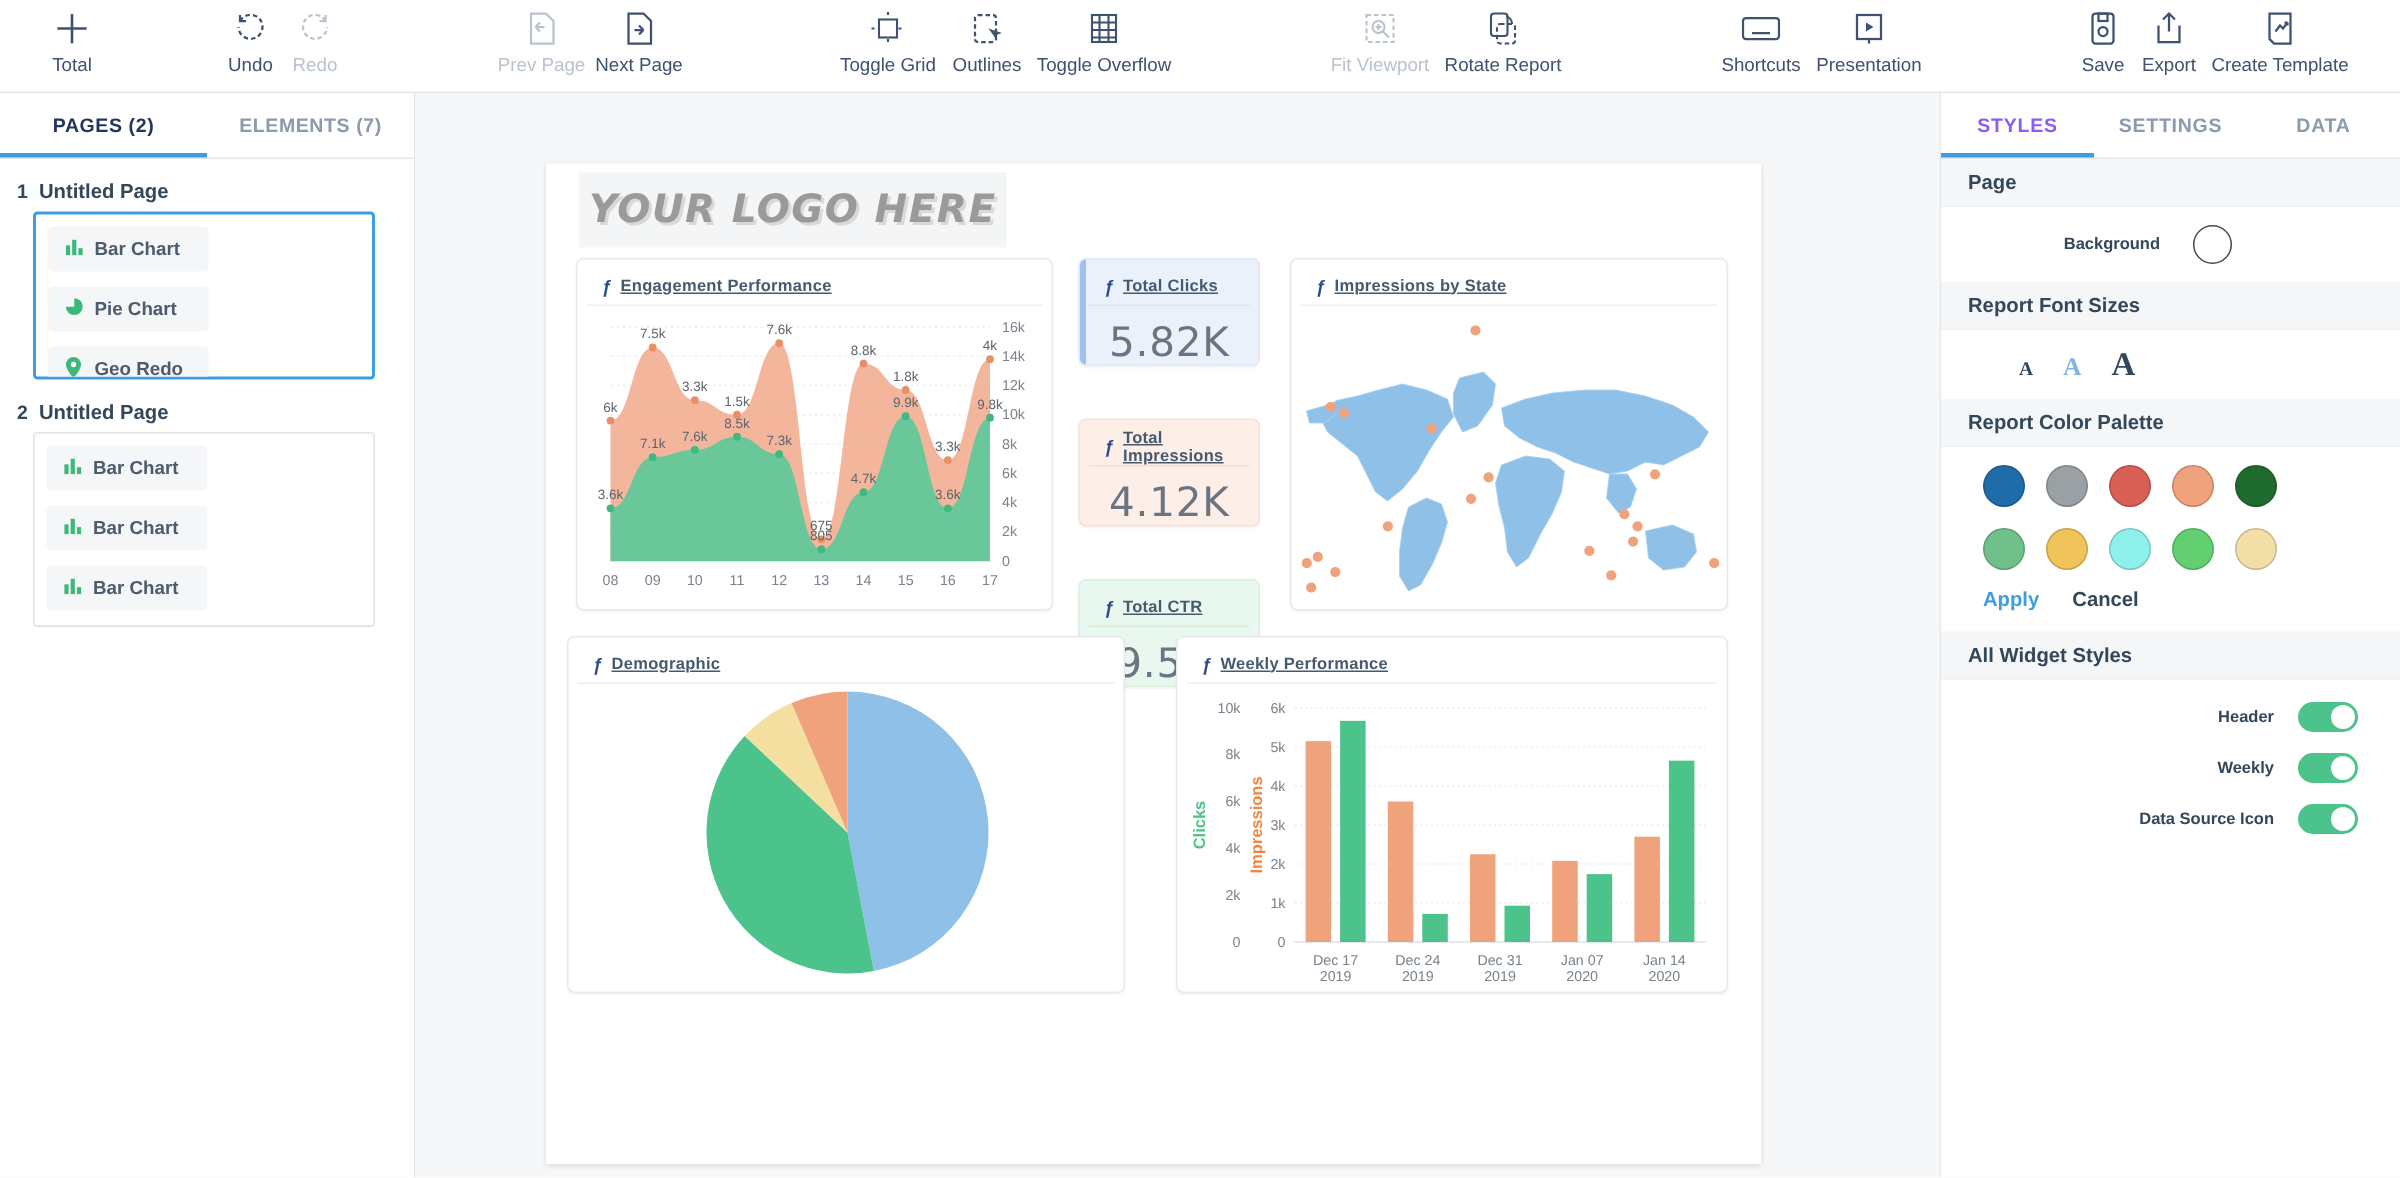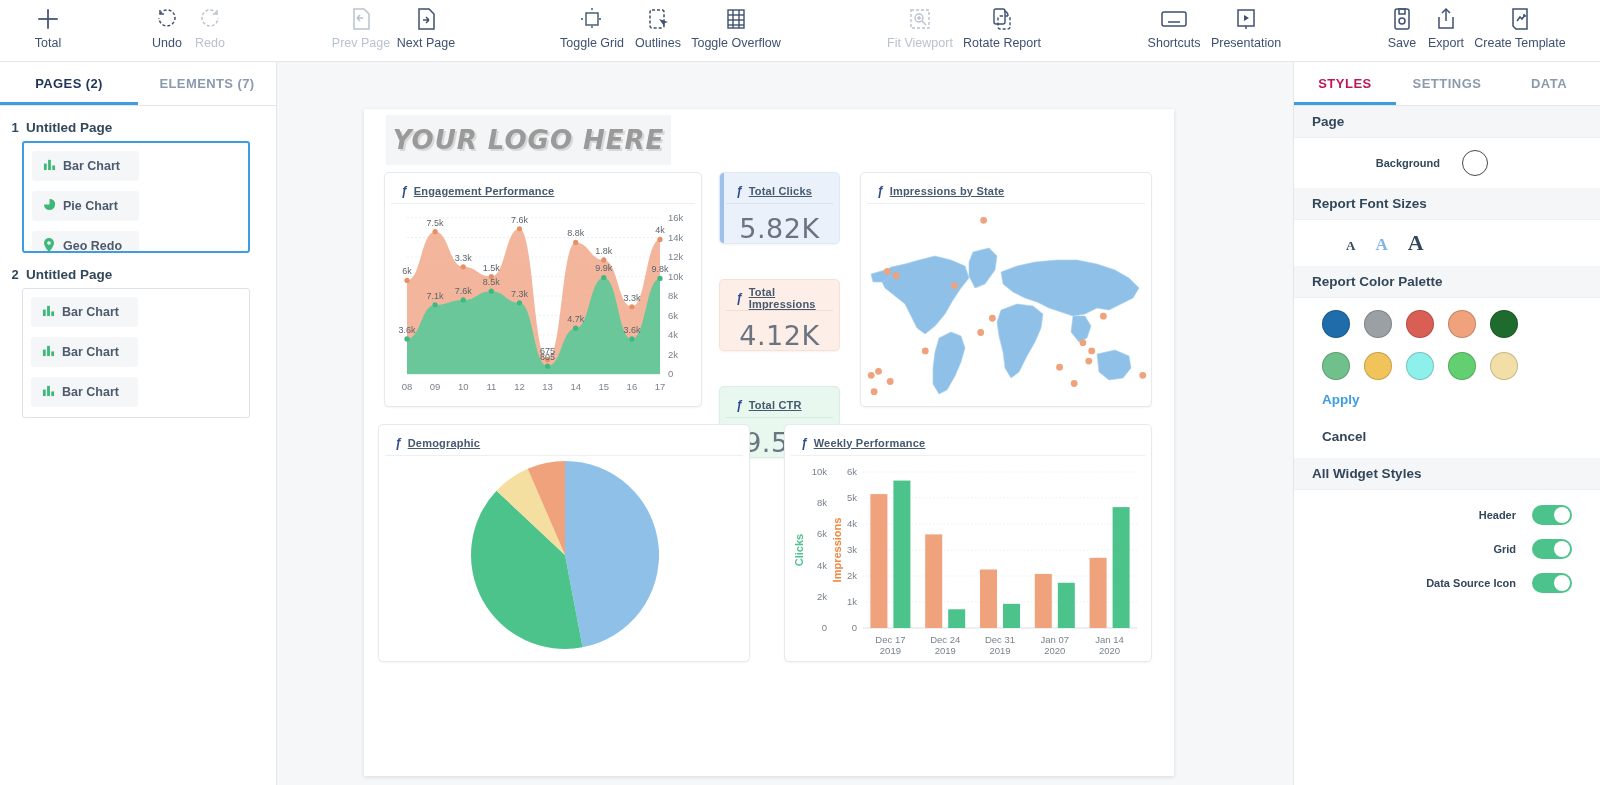--- a/index.html
+++ b/index.html
@@ -127,40 +127,40 @@
   .rpanel {
     position: absolute; top: 62px; right: 0; width: 307px; height: 723px;
     background: #ffffff; border-left: 1px solid #e4e7ea;
   }
   .rp-tabs { display: flex; height: 44px; border-bottom: 1px solid #e4e7ea; }
   .rp-tab {
     flex: 1; text-align: center; line-height: 44px;
     font-size: 13px; font-weight: bold; letter-spacing: .5px;
     color: #8c9aae; cursor: pointer;
   }
-  .rp-tab.active { color: #be185d; border-bottom: 3px solid #3e9de0; }
+  .rp-tab.active { color: #8b5cf6; border-bottom: 3px solid #3e9de0; }
   .rp-section {
     background: #f5f6f8; padding: 8px 0 8px 18px;
     font-weight: bold; font-size: 13.5px; color: #33475b;
     border-bottom: 1px solid #edeff2;
   }
   .rp-row { padding: 12px 18px; display: flex; align-items: center; }
   .rp-label { font-weight: bold; font-size: 11px; color: #33475b; text-align: right; }
   .swatch-circle {
     width: 26px; height: 26px; border-radius: 50%;
     background: #fff; border: 1px solid #4a4a4a;
   }
   .font-sizes { display: flex; align-items: baseline; gap: 20px; padding: 10px 0 10px 52px; }
   .fs { font-family: "Liberation Serif", serif; font-weight: bold; color: #33475b; cursor: pointer; }
   .fs.s { font-size: 13px; }
   .fs.m { font-size: 17px; color: #7fb4e4; }
   .fs.l { font-size: 22px; }
   .palette { padding: 12px 0 6px 28px; display: flex; flex-wrap: wrap; gap: 14px; width: 250px; }
   .dot { width: 28px; height: 28px; border-radius: 50%; border: 1px solid rgba(0,0,0,.18); cursor: pointer; }
-  .apply-row { padding: 6px 0 14px 28px; display: flex; gap: 22px; align-items: flex-start; flex-direction: column; }
+  .apply-row { padding: 6px 0 14px 28px; display: flex; gap: 22px; align-items: flex-end; }
   .apply-link { color: #3e9de0; font-weight: bold; font-size: 13.5px; cursor: pointer; }
   .cancel-link { color: #33475b; font-weight: bold; font-size: 13.5px; cursor: pointer; }
   .toggle-row { display: flex; align-items: center; padding: 7px 18px 7px 0; }
   .toggle-row .rp-label { width: 222px; }
   .toggle {
     margin-left: 16px;
     width: 40px; height: 20px; border-radius: 10px; background: #4cc38a;
     position: relative; cursor: pointer;
   }
   .toggle .knob {
@@ -670,21 +670,21 @@
 
     <div class="rp-section">All Widget Styles</div>
     <div style="padding-top:8px" id="toggles">
         <div class="toggle-row">
           <div class="rp-label">Header</div>
           <div class="toggle">
             <div class="knob"></div>
           </div>
         </div>
         <div class="toggle-row">
-          <div class="rp-label">Grid</div>
+          <div class="rp-label">Weekly</div>
           <div class="toggle">
             <div class="knob"></div>
           </div>
         </div>
         <div class="toggle-row">
           <div class="rp-label">Data Source Icon</div>
           <div class="toggle">
             <div class="knob"></div>
           </div>
         </div>

